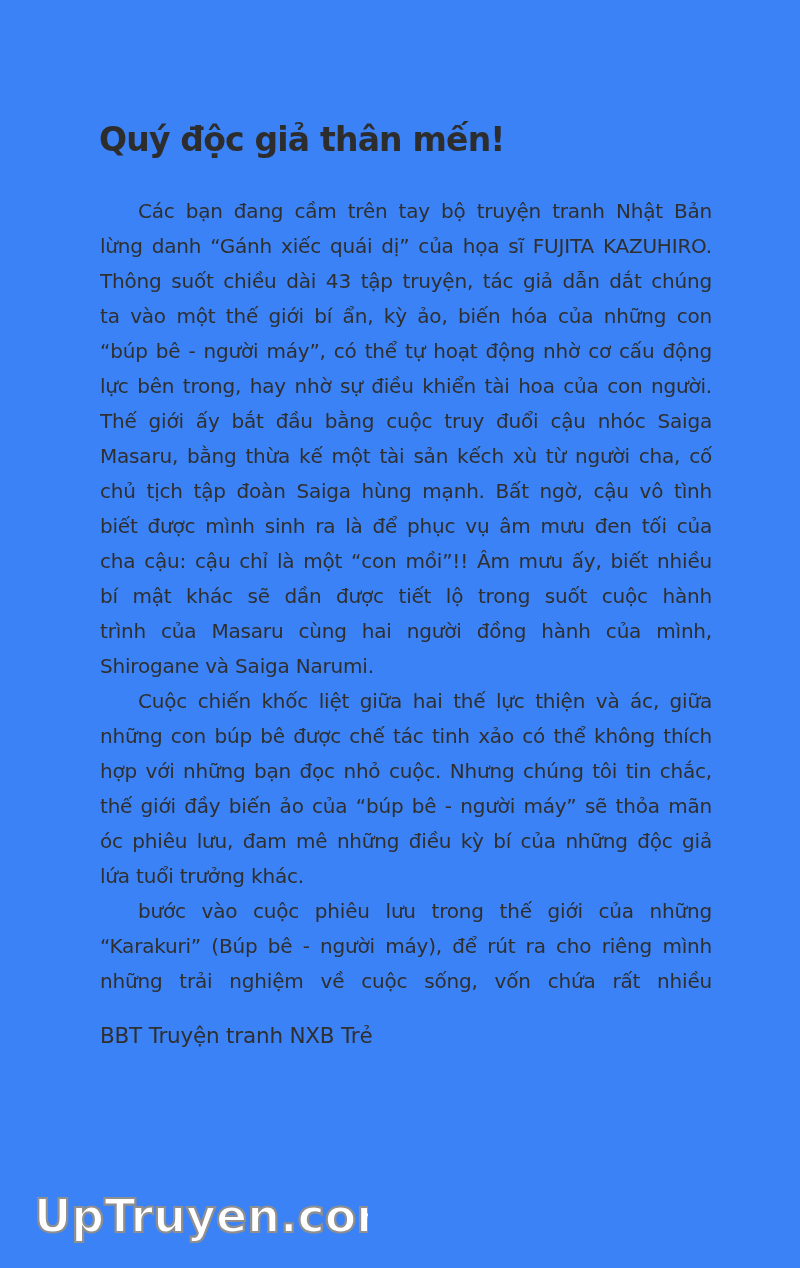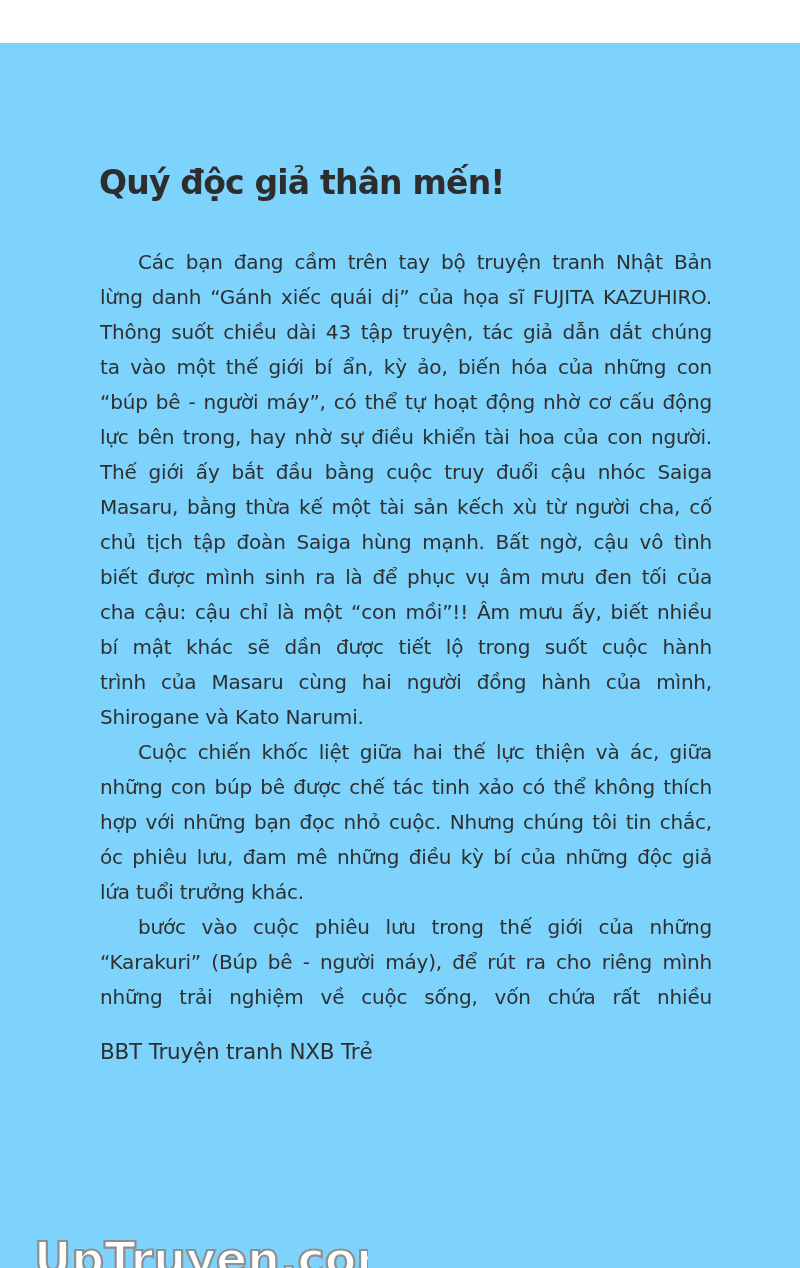--- a/index.html
+++ b/index.html
@@ -10,38 +10,37 @@
     width: 800px;
     height: 1268px;
     background: #ffffff;
     position: relative;
     overflow: hidden;
     font-family: "DejaVu Sans", sans-serif;
   }
   .page {
     position: absolute;
     inset: 0;
-    background: #7dd3fc;
-    margin-top: 43px;
+    background: #3b82f6;
   }
   .title {
     position: absolute;
     left: 99px;
     top: 120px;
     margin: 0;
     font-size: 33px;
     font-weight: bold;
     letter-spacing: -0.8px;
     color: #2d2d2d;
     white-space: nowrap;
   }
   .content {
     position: absolute;
     left: 100px;
-    top: 202px;
+    top: 194px;
     width: 612px;
     font-size: 20px;
     line-height: 35px;
     color: #2f2f2f;
     letter-spacing: -0.2px;
   }
   .paragraph {
     margin: 0;
   }
   .paragraph .line {
@@ -83,26 +82,27 @@
         <div class="line j">ta vào một thế giới bí ẩn, kỳ ảo, biến hóa của những con</div>
         <div class="line j">“búp bê - người máy”, có thể tự hoạt động nhờ cơ cấu động</div>
         <div class="line j">lực bên trong, hay nhờ sự điều khiển tài hoa của con người.</div>
         <div class="line j">Thế giới ấy bắt đầu bằng cuộc truy đuổi cậu nhóc Saiga</div>
         <div class="line j">Masaru, bằng thừa kế một tài sản kếch xù từ người cha, cố</div>
         <div class="line j">chủ tịch tập đoàn Saiga hùng mạnh. Bất ngờ, cậu vô tình</div>
         <div class="line j">biết được mình sinh ra là để phục vụ âm mưu đen tối của</div>
         <div class="line j">cha cậu: cậu chỉ là một “con mồi”!! Âm mưu ấy, biết nhiều</div>
         <div class="line j">bí mật khác sẽ dần được tiết lộ trong suốt cuộc hành</div>
         <div class="line j">trình của Masaru cùng hai người đồng hành của mình,</div>
-        <div class="line">Shirogane và Kato Narumi.</div>
+        <div class="line">Shirogane và Saiga Narumi.</div>
       </div>
     <div class="paragraph">
         <div class="line j">Cuộc chiến khốc liệt giữa hai thế lực thiện và ác, giữa</div>
         <div class="line j">những con búp bê được chế tác tinh xảo có thể không thích</div>
         <div class="line j">hợp với những bạn đọc nhỏ cuộc. Nhưng chúng tôi tin chắc,</div>
+        <div class="line j">thế giới đầy biến ảo của “búp bê - người máy” sẽ thỏa mãn</div>
         <div class="line j">óc phiêu lưu, đam mê những điều kỳ bí của những độc giả</div>
         <div class="line">lứa tuổi trưởng khác.</div>
       </div>
     <div class="paragraph">
         <div class="line j">bước vào cuộc phiêu lưu trong thế giới của những</div>
         <div class="line j">“Karakuri” (Búp bê - người máy), để rút ra cho riêng mình</div>
         <div class="line j">những  trải nghiệm về cuộc sống, vốn chứa rất nhiều</div>
       </div>
 
     <div class="signature">BBT Truyện tranh NXB Trẻ</div>

